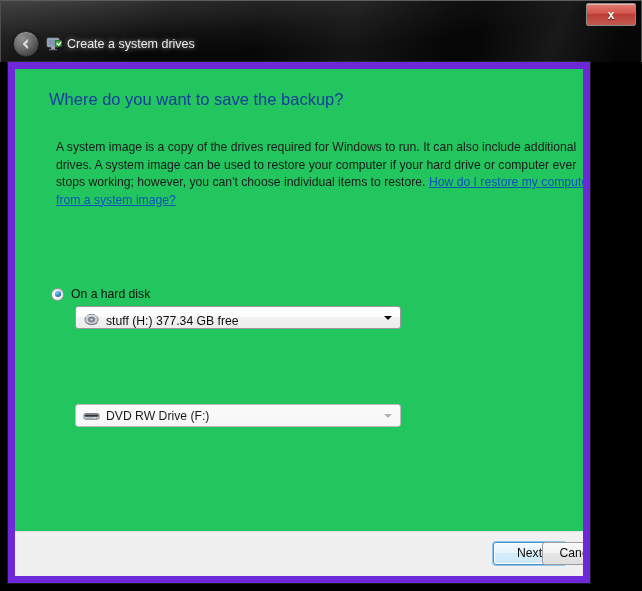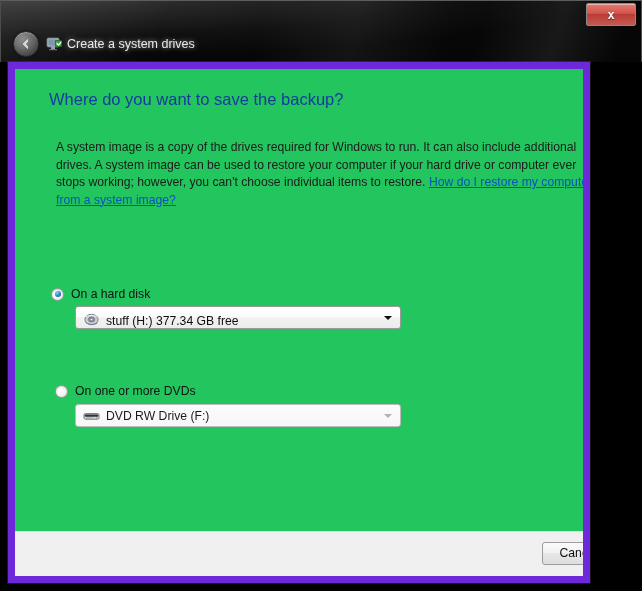--- a/index.html
+++ b/index.html
@@ -311,36 +311,33 @@
         <ellipse cx="8.5" cy="7.5" rx="1.0" ry="0.8" fill="#e8eaec"></ellipse>
         <path d="M2.6 10.6 q5.6 3.6 11.8 0.6" stroke="#787f87" stroke-width="0.9" fill="none"></path>
         <path d="M3.0 4.6 q5.0 -2.6 10.6 -0.4" stroke="#eef0f2" stroke-width="0.9" fill="none"></path>
       </svg>
       <span class="txt">stuff (H:)  377.34 GB free</span>
       <span class="arrowbox">
         <span class="arrow-tri"></span>
       </span>
     </div>
 
-    <div class="radio-row" style="left:40px; top:315px;">
-      <span class="radio"></span>
-      <span class="lbl">On one or more DVDs</span>
-    </div>
 
     <div class="combo disabled" style="left:60px; top:335px; width:326px;">
       <svg class="ico" viewBox="0 0 17 16">
         <rect x="1" y="5.6" width="15" height="5.6" rx="1.4" fill="#d5d8db" stroke="#666c73" stroke-width="0.9"></rect>
         <rect x="1.8" y="6.4" width="13.4" height="2.3" rx="0.8" fill="#2f3438"></rect>
         <rect x="3.0" y="9.6" width="7.2" height="0.9" rx="0.4" fill="#9aa0a6"></rect>
         <circle cx="13.6" cy="10.0" r="0.7" fill="#8d949b"></circle>
       </svg>
       <span class="txt">DVD RW Drive (F:)</span>
       <span class="arrowbox">
         <span class="arrow-tri"></span>
       </span>
     </div>
 
     <div class="footer">
+      <button class="btn default" style="left:478px;">Next</button>
       <button class="btn" style="left:527px;">Cancel</button>
     </div>
 
   </div>
 </div>
 
 </body></html>

